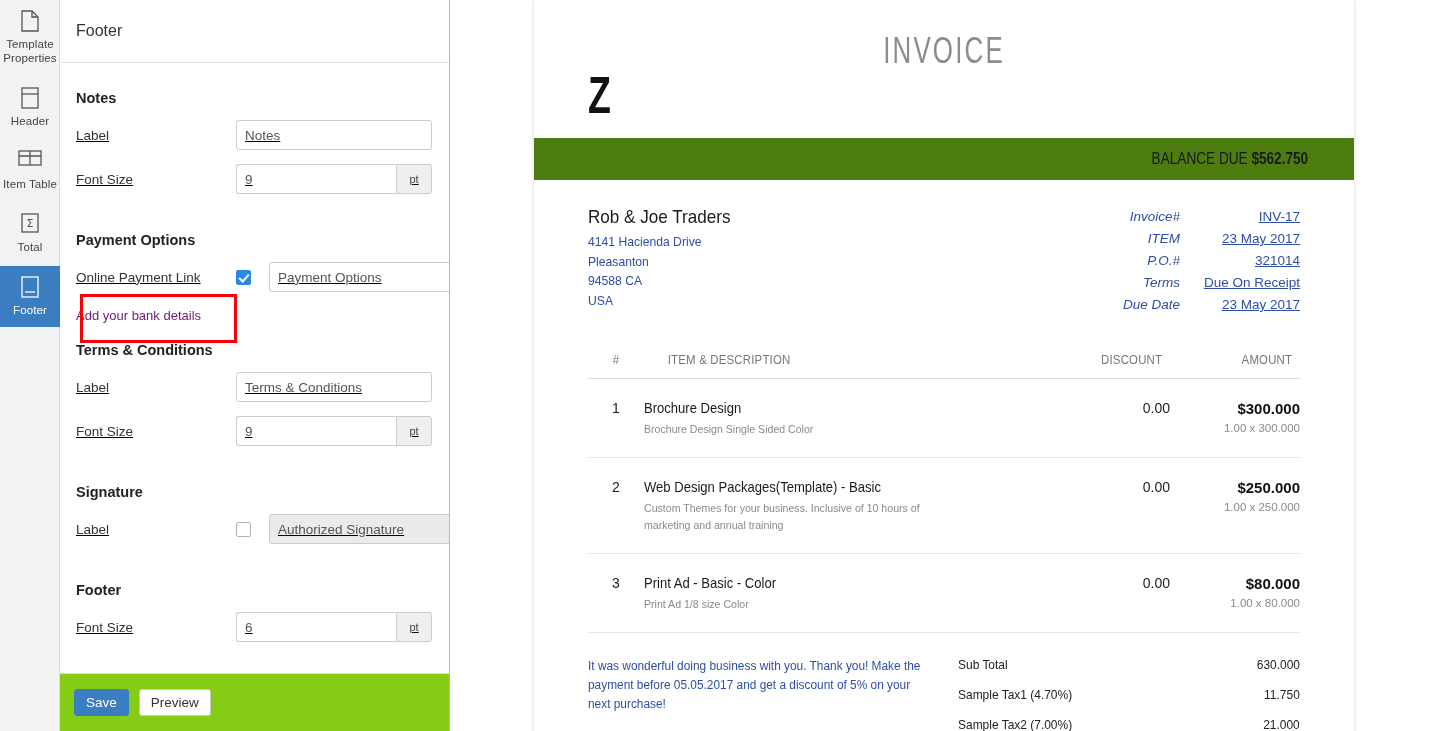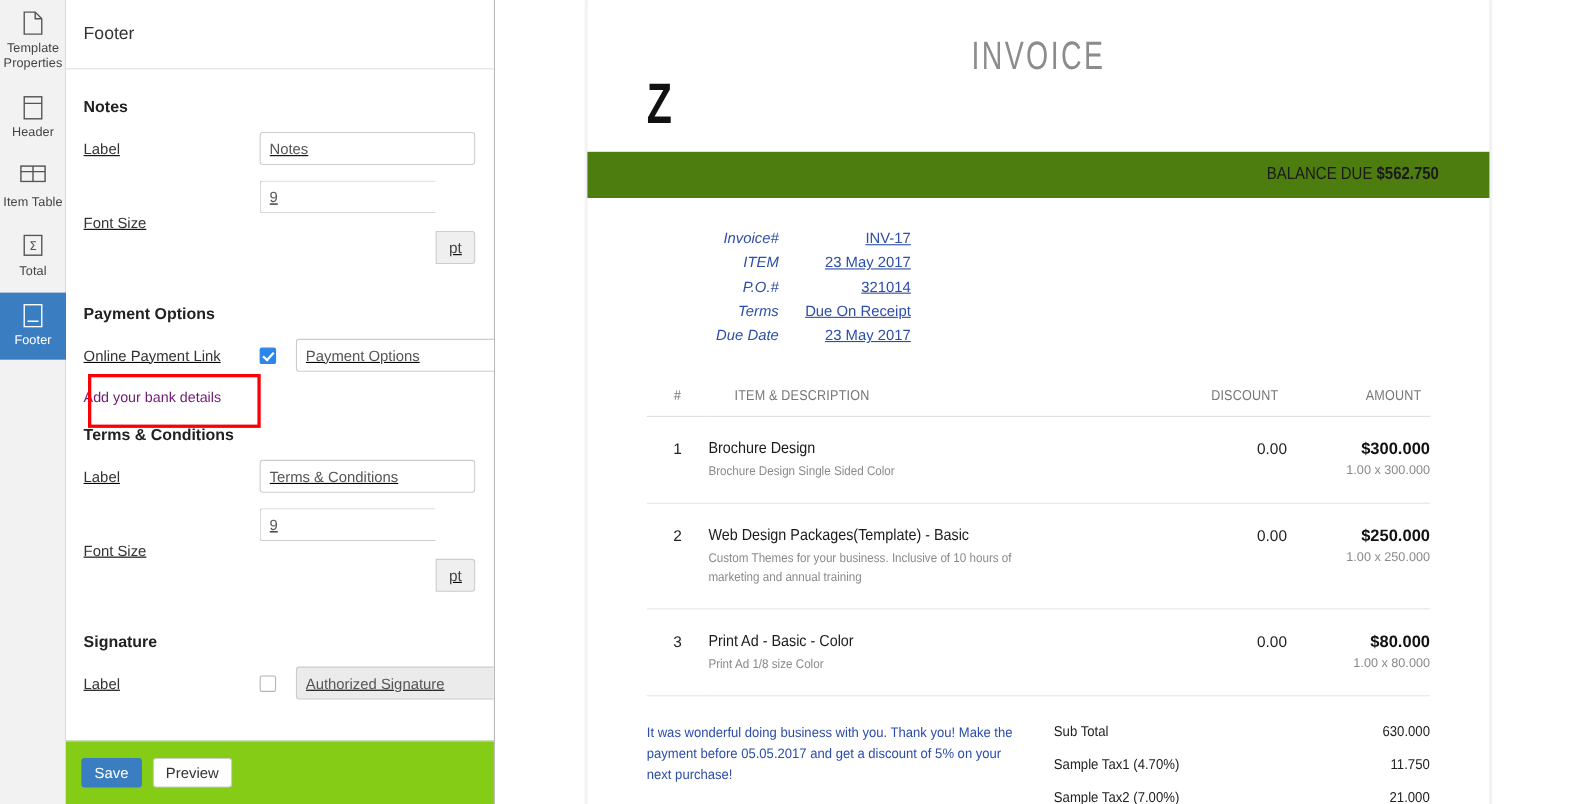--- a/index.html
+++ b/index.html
@@ -61,22 +61,22 @@
     font-size: 13.5px; color: #555; padding: 0 8px;
     outline: none;
   }
   .txt.disabled { background: #ebebeb; color: #555; border-color: #ccc; }
   .unitwrap { display: flex; align-items: stretch; }
   .unitwrap .txt {
     width: 160px; border-radius: 3px 0 0 3px; border-right: none;
   }
   .unit {
     width: 36px; height: 30px; border: 1px solid #ccc; border-radius: 0 3px 3px 0;
-    background: #efefef; color: #444; font-size: 14px;
-    display: flex; align-items: center; justify-content: center; margin-top: 46px;
+    background: #efefef; color: #444; font-size: 11px;
+    display: flex; align-items: center; justify-content: center;
   }
   .cbx {
     width: 15px; height: 15px; border: 1px solid #b4b4b4; border-radius: 2px;
     background: #fff; margin-right: 18px; flex: 0 0 15px; position: relative;
     cursor: pointer;
   }
   .cbx.on { background: #2a86e8; border-color: #2a86e8; }
   .cbx.on::after {
     content: ""; position: absolute; left: 4px; top: 1px;
     width: 4px; height: 8px; border: solid #fff;
@@ -320,20 +320,29 @@
       <div class="inv-title">INVOICE</div>
       <div class="logo-z">Z</div>
 
       <div class="balance-bar">
         <span class="balance-text"><span>BALANCE DUE</span> <b>$562.750</b></span>
       </div>
 
       <div class="inv-body">
 
         <div class="top-cols">
+          <div>
+            <div class="biz-name">Rob &amp; Joe Traders</div>
+            <div class="biz-addr">
+              <div>4141 Hacienda Drive</div>
+              <div>Pleasanton</div>
+              <div>94588 CA</div>
+              <div>USA</div>
+            </div>
+          </div>
 
           <div class="meta">
             <div class="meta-row">
                 <span class="meta-k">Invoice#</span>
                 <span class="meta-v">INV-17</span>
               </div>
             <div class="meta-row">
                 <span class="meta-k">ITEM</span>
                 <span class="meta-v">23 May 2017</span>
               </div>

